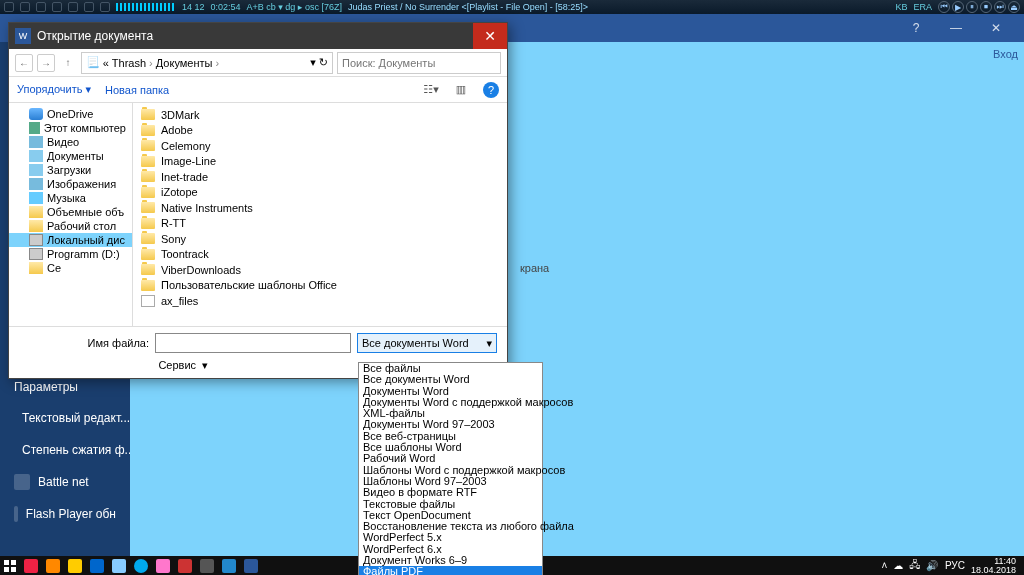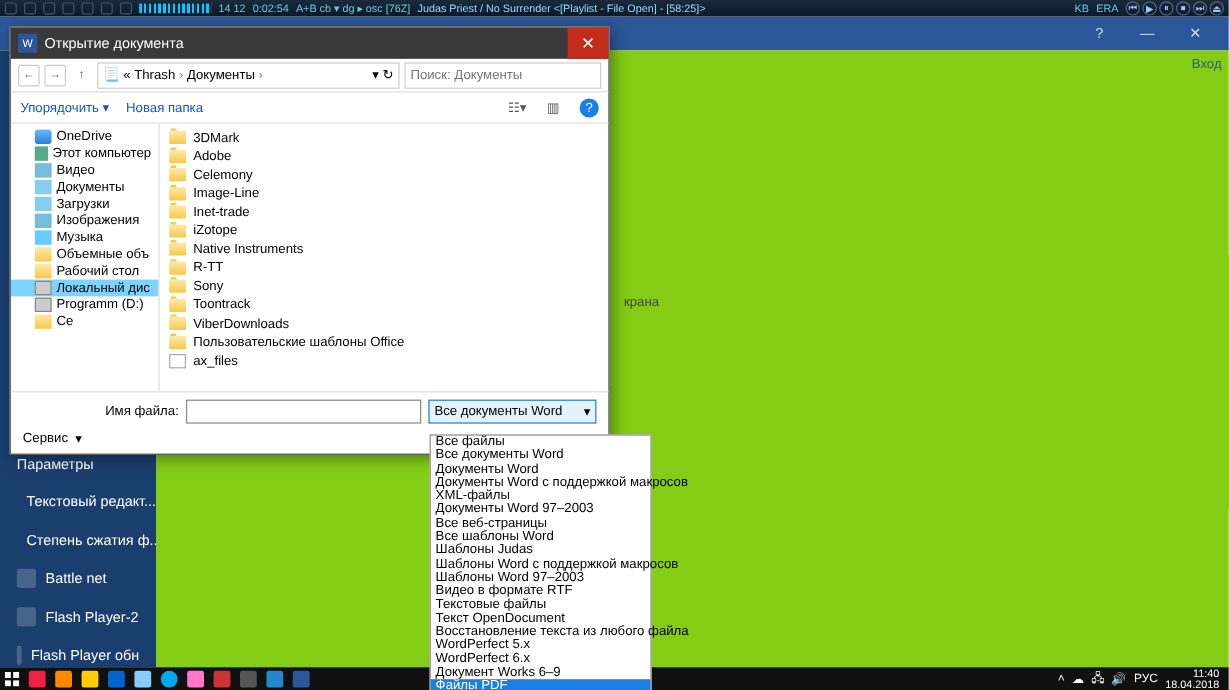--- a/index.html
+++ b/index.html
@@ -15,22 +15,22 @@
 
   
   .word-bg { position: absolute; top: 14px; left: 0; right: 0; bottom: 19px; background: #fff; }
   .word-title { height: 28px; background: #2b579a; color: #fff; display: flex; align-items: center; padding: 0 8px; font-size: 12px; }
   .word-title .wt-title { flex: 1; text-align: center; opacity: .9; }
   .word-title .wt-btn { width: 40px; text-align: center; color: #fff; opacity: .8; }
   .word-body { display: flex; height: calc(100% - 28px); }
   .word-side { width: 130px; background: #1a3e6e; color: #fff; padding-top: 330px; }
   .word-side .ws-item { display: flex; align-items: center; gap: 8px; padding: 8px 14px; font-size: 12px; white-space: nowrap; overflow: hidden; }
   .word-side .ws-ico { width: 16px; height: 16px; background: rgba(255,255,255,.2); border-radius: 2px; }
-  .word-main { flex: 1; background: #84cc16; position: relative; }
-  .word-snip { position: absolute; left: 390px; top: 204px; font-size: 11px; color: #444; }
+  .word-main { flex: 1; background: #7dd3fc; position: relative; }
+  .word-snip { position: absolute; left: 390px; top: 220px; font-size: 11px; color: #444; }
 
   
   .dlg { position: absolute; top: 22px; left: 8px; width: 500px; height: 357px; background: #fff; border: 1px solid #444; box-shadow: 3px 3px 12px rgba(0,0,0,.4); }
   .dlg-title { height: 26px; background: #393939; color: #fff; display: flex; align-items: center; padding-left: 6px; font-size: 12px; }
   .dlg-title .dti { width: 16px; height: 16px; background: #2b579a; color:#fff; font-size:9px; display:flex; align-items:center; justify-content:center; margin-right:6px; }
   .dlg-title .dtt { flex: 1; }
   .dlg-title .dtc { width: 34px; height: 100%; background: #c42b1c; display: flex; align-items: center; justify-content: center; font-size: 14px; }
   .dlg-path { height: 28px; border-bottom: 1px solid #ddd; display: flex; align-items: center; padding: 0 6px; gap: 4px; }
   .dlg-path .nav { width:18px; height:18px; border:1px solid #ccc; border-radius:2px; display:flex; align-items:center; justify-content:center; color:#666; font-size:10px; }
   .dlg-path .crumbs { flex: 1; height: 22px; border: 1px solid #ccc; display: flex; align-items: center; padding: 0 4px; gap: 3px; font-size: 11px; }
@@ -48,21 +48,21 @@
   .dlg-list { flex: 1; overflow: hidden; padding: 4px 0; }
   .dlg-list .li { display: flex; align-items: center; gap: 6px; padding: 0 8px; font-size: 11px; height: 15.5px; }
   .dlg-list .fico { width:14px; height:11px; background: linear-gradient(#ffe9a8,#f5c94c); border-radius: 1px; position: relative; }
   .dlg-list .fico::before { content:""; position:absolute; top:-2px; left:1px; width:5px; height:2px; background:#f5c94c; border-radius:1px 1px 0 0; }
   .dlg-list .file-ico { width:14px; height:12px; background:#fff; border:1px solid #aaa; }
   .dlg-bottom { height: 52px; border-top: 1px solid #ddd; padding: 6px 10px; }
   .dlg-bottom .row { display: flex; align-items: center; gap: 6px; margin-bottom: 6px; }
   .dlg-bottom .lbl { width: 130px; text-align: right; font-size: 11px; }
   .dlg-bottom .fn { flex: 1; height: 20px; border: 1px solid #888; }
   .dlg-bottom .ft { width: 140px; height: 20px; border: 1px solid #197fe5; background: #e5f1fb; font-size: 11px; padding: 2px 4px; display: flex; align-items: center; justify-content: space-between; }
-  .dlg-bottom .svc { display:flex; justify-content:flex-start; gap:6px; font-size:11px; padding-right: 150px; }
+  .dlg-bottom .svc { display:flex; justify-content:center; gap:6px; font-size:11px; padding-right: 150px; }
 
   
   .ddl { position: absolute; left: 358px; top: 362px; width: 185px; background: #fff; border: 1px solid #888; font-size: 11px; line-height: 11.3px; z-index: 50; }
   .ddl .di { padding: 0 4px; white-space: nowrap; }
   .ddl .di.hl { background: #197fe5; color: #fff; }
 
   
   .taskbar { position: absolute; bottom: 0; left: 0; right: 0; height: 19px; background: #101010; display: flex; align-items: center; color: #fff; font-size: 10px; }
   .taskbar .start { width: 20px; height: 19px; display: flex; align-items: center; justify-content: center; }
   .taskbar .start svg { width: 12px; height: 12px; }
@@ -129,24 +129,20 @@
       <div class="ws-item">
           <span class="ws-ico"></span>
           <span>Степень сжатия ф...</span>
         </div>
       <div class="ws-item">
           <span class="ws-ico"></span>
           <span>Battle net</span>
         </div>
       <div class="ws-item">
           <span class="ws-ico"></span>
-          <span>Flash Player-2</span>
-        </div>
-      <div class="ws-item">
-          <span class="ws-ico"></span>
           <span>Flash Player  обн</span>
         </div>
     </div>
     <div class="word-main">
       <div style="position:absolute; right:6px; top:6px; font-size:11px; color:#2b579a;">Вход</div>
       <div class="word-snip">крана</div>
     </div>
   </div>
 </div>
 
@@ -305,21 +301,21 @@
 
 <div class="ddl" id="ddl">
     <div class="di">Все файлы</div>
     <div class="di">Все документы Word</div>
     <div class="di">Документы Word</div>
     <div class="di">Документы Word с поддержкой макросов</div>
     <div class="di">XML-файлы</div>
     <div class="di">Документы Word 97–2003</div>
     <div class="di">Все веб-страницы</div>
     <div class="di">Все шаблоны Word</div>
-    <div class="di">Шаблоны Judas</div>
+    <div class="di">Рабочий Word</div>
     <div class="di">Шаблоны Word с поддержкой макросов</div>
     <div class="di">Шаблоны Word 97–2003</div>
     <div class="di">Видео в формате RTF</div>
     <div class="di">Текстовые файлы</div>
     <div class="di">Текст OpenDocument</div>
     <div class="di">Восстановление текста из любого файла</div>
     <div class="di">WordPerfect 5.x</div>
     <div class="di">WordPerfect 6.x</div>
     <div class="di">Документ Works 6–9</div>
     <div class="di hl">Файлы PDF</div>

